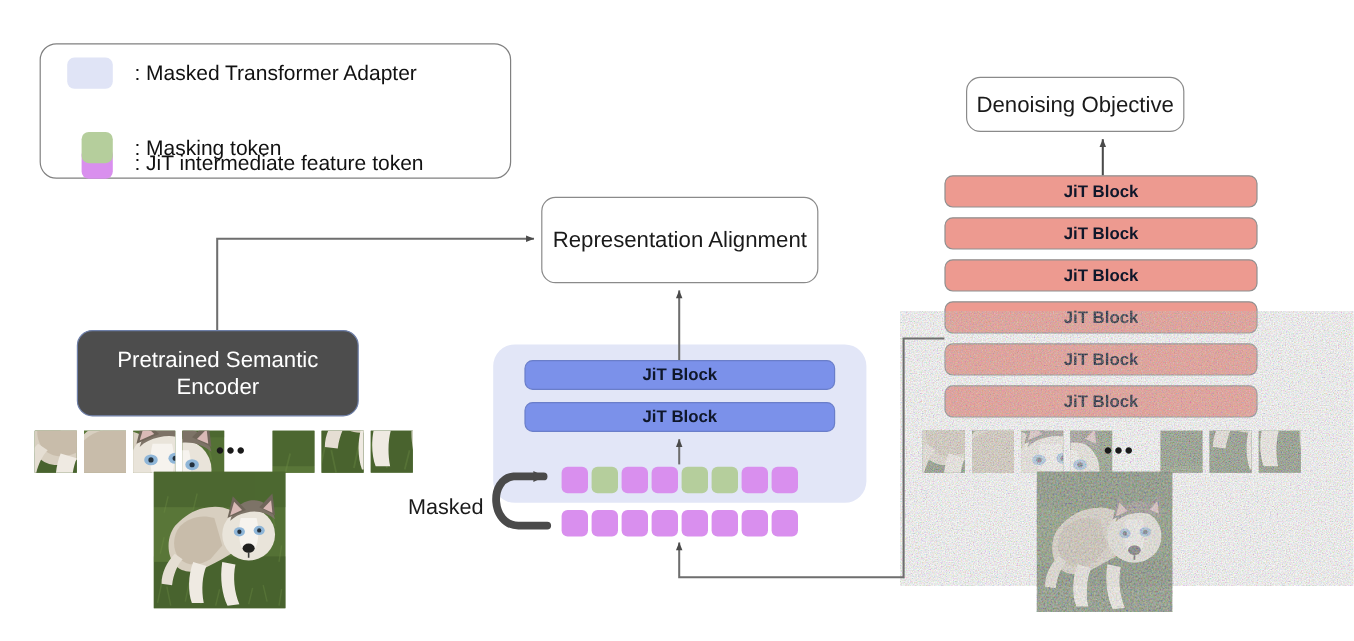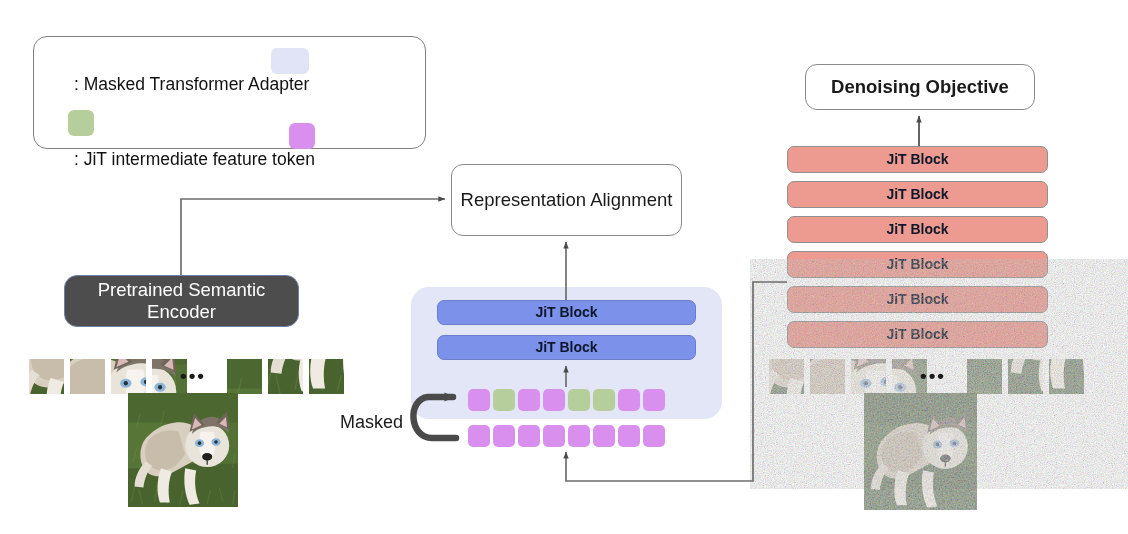--- a/index.html
+++ b/index.html
@@ -12,38 +12,38 @@
 
   
   .abs{position:absolute;box-sizing:border-box;}
   .ctr{display:flex;align-items:center;justify-content:center;text-align:center;line-height:1.18;}
 
   
   .legend{
     left:33px;top:36px;width:393px;height:113px;
     border:1.6px solid #808080;border-radius:14px;background:#ffffff;
   }
-  .legend-row{position:absolute;left:22px;display:flex;align-items:flex-end;flex-direction:column;}
+  .legend-row{position:absolute;left:22px;display:flex;align-items:center;}
   .legend-row.r0{top:11px;}
   .legend-row.r1{top:42px;margin-top:44px;}
   .legend-row.r2{top:73px;}
   .sw{width:38px;height:26px;border-radius:6px;flex:0 0 auto;}
   .sw.small{width:26px;height:26px;margin-left:12px;}
   .legend-txt{margin-left:18px;font-size:17.5px;color:#111;white-space:nowrap;}
   .legend-row.r1 .legend-txt,.legend-row.r2 .legend-txt{margin-left:18px;}
 
   
   .wbox{
     border:1.6px solid #8a8a8a;border-radius:12px;background:#fff;
     font-size:18.5px;color:#1a1a1a;
   }
 
   
   .encoder{
-    left:64px;top:275px;width:235px;height:52px;
+    left:64px;top:275px;width:235px;height:72px;
     background:#4d4d4d;border:1.4px solid #6e7fa8;border-radius:13px;
     color:#ffffff;font-size:18.5px;
   }
 
   
   .adapter{
     left:411px;top:287px;width:311px;height:132px;
     background:#e2e6f7;border-radius:18px;
   }
 
@@ -74,32 +74,33 @@
     <div class="legend-row r0">
       <span class="sw" style="background:#e0e4f6;"></span>
       <span class="legend-txt">: Masked Transformer Adapter</span>
     </div>
     <div class="legend-row r1">
       <span class="sw small" style="background:#d98fee;"></span>
       <span class="legend-txt">: JiT intermediate feature token</span>
     </div>
     <div class="legend-row r2">
       <span class="sw small" style="background:#b5ce9c;"></span>
+      <span class="legend-txt">: Masking token</span>
     </div>
   </div>
 
   <div class="abs encoder ctr">
     <span>Pretrained Semantic Encoder</span>
   </div>
 
   <div class="abs wbox ctr" style="left:451px;top:164px;width:231px;height:72px;justify-content:center;">
     <span>Representation Alignment</span>
   </div>
 
-  <div class="abs wbox ctr" style="left:805px;top:64px;width:230px;height:46px;font-weight:bold;">
+  <div class="abs wbox ctr" style="left:805px;top:64px;width:182px;height:46px;">
     <span>Denoising Objective</span>
   </div>
 
   <div class="abs adapter"></div>
 
   <div class="abs jit blue ctr" style="left:437px;top:300px;width:259px;height:25px;">
     <span>JiT Block</span>
   </div>
   <div class="abs jit blue ctr" style="left:437px;top:335px;width:259px;height:25px;">
     <span>JiT Block</span>

